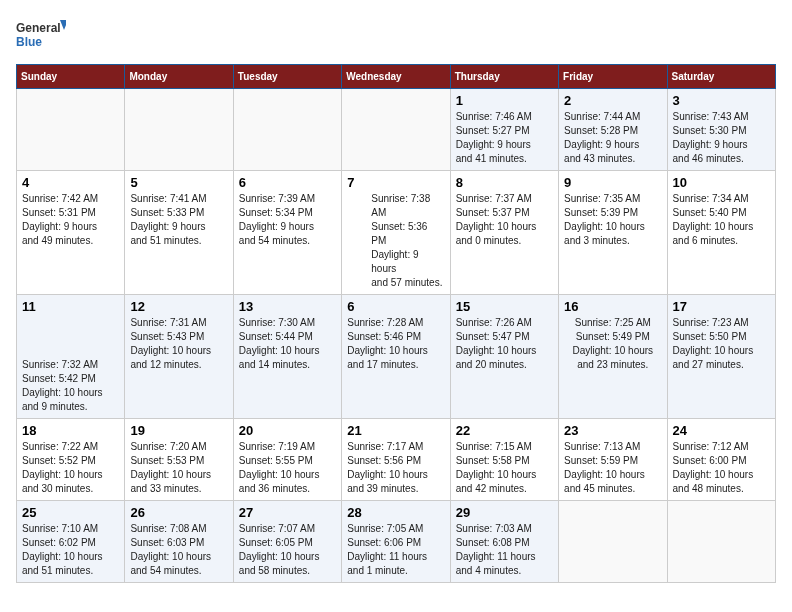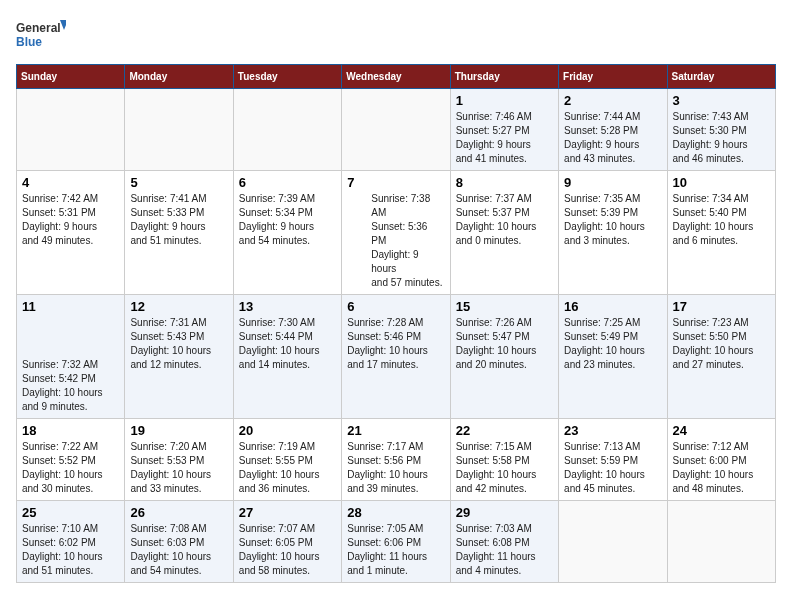--- a/index.html
+++ b/index.html
@@ -215,21 +215,21 @@
         </td>
         <td>
           <span class="day-number">15</span>
           <div class="day-content" style="white-space: pre-line;">Sunrise: 7:26 AM
 Sunset: 5:47 PM
 Daylight: 10 hours
 and 20 minutes.</div>
         </td>
         <td>
           <span class="day-number">16</span>
-          <div class="day-content" style="white-space: pre-line;">Sunrise: 7:25 AM
+          <div class="day-content" style="white-space: pre-line; text-align: center;">Sunrise: 7:25 AM
 Sunset: 5:49 PM
 Daylight: 10 hours
 and 23 minutes.</div>
         </td>
         <td>
           <span class="day-number">17</span>
           <div class="day-content" style="white-space: pre-line;">Sunrise: 7:23 AM
 Sunset: 5:50 PM
 Daylight: 10 hours
 and 27 minutes.</div>

